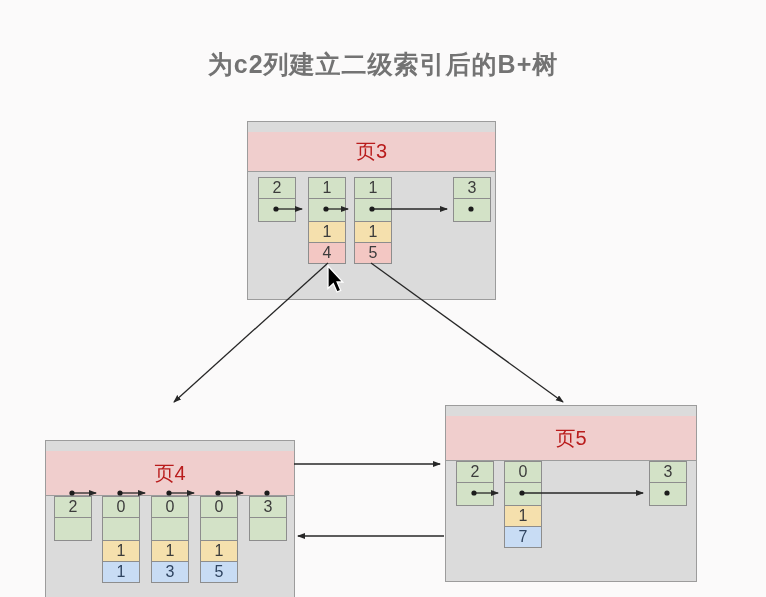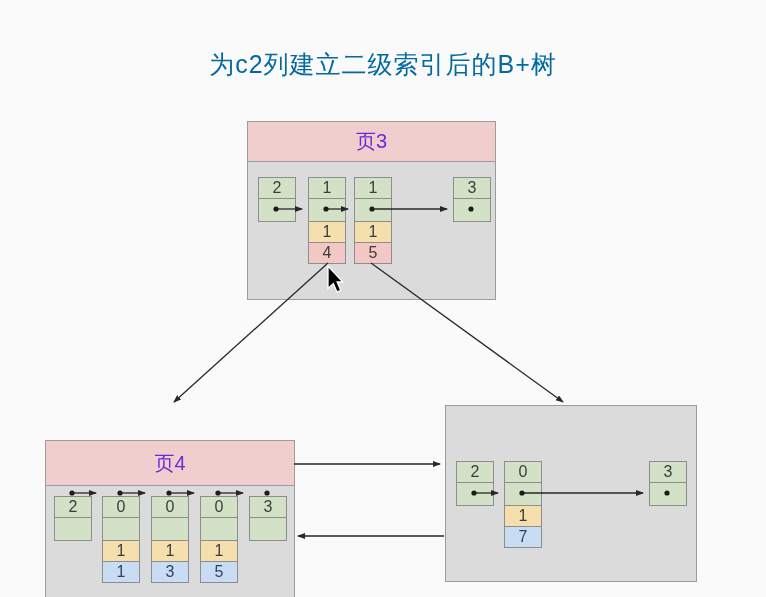--- a/index.html
+++ b/index.html
@@ -3,31 +3,31 @@
 <meta charset="utf-8">
 <style>
   html,body{margin:0;padding:0;}
   body{
     width:766px;height:597px;position:relative;overflow:hidden;
     background:#fbfafa;
     font-family:"Liberation Sans","DejaVu Sans",sans-serif;
   }
   .title{
     position:absolute;left:0;top:48px;width:766px;
-    text-align:center;font-size:25px;font-weight:400;color:#0369a1;
+    text-align:center;font-size:25px;font-weight:700;color:#737373;
     letter-spacing:1px;
   }
   .page{
     position:absolute;background:#dbdbdb;border:1px solid #9c9c9c;
   }
   .page-header{
-    position:absolute;left:0;top:0;width:100%;
+    position:absolute;left:0;top:10px;width:100%;
     background:#f0cecd;border-bottom:1px solid #9c9c9c;
     display:flex;align-items:center;justify-content:center;
-    font-size:20px;color:#6d28d9;box-sizing:border-box;
+    font-size:20px;color:#b91c1c;box-sizing:border-box;
   }
   .page3 .page-header{height:40px;}
   .page45 .page-header{height:45px;}
   .rec{position:absolute;width:38px;}
   .cell{
     box-sizing:border-box;width:100%;height:22px;margin-top:-1px;
     border:1px solid #8d8d8d;
     display:flex;align-items:center;justify-content:center;
     font-size:16px;color:#3c3c3c;
   }
@@ -104,20 +104,21 @@
     <div class="cell bluec">5</div>
   </div>
 
   <div class="rec" style="left:203px;top:55px;">
     <div class="cell green">3</div>
     <div class="cell green dotcell"></div>
   </div>
 </div>
 
 <div class="page page45" style="left:445px;top:405px;width:250px;height:175px;">
+  <div class="page-header">页5</div>
 
   <div class="rec" style="left:10px;top:55px;">
     <div class="cell green">2</div>
     <div class="cell green dotcell"></div>
   </div>
 
   <div class="rec" style="left:58px;top:55px;">
     <div class="cell green">0</div>
     <div class="cell green dotcell"></div>
     <div class="cell yellow">1</div>

